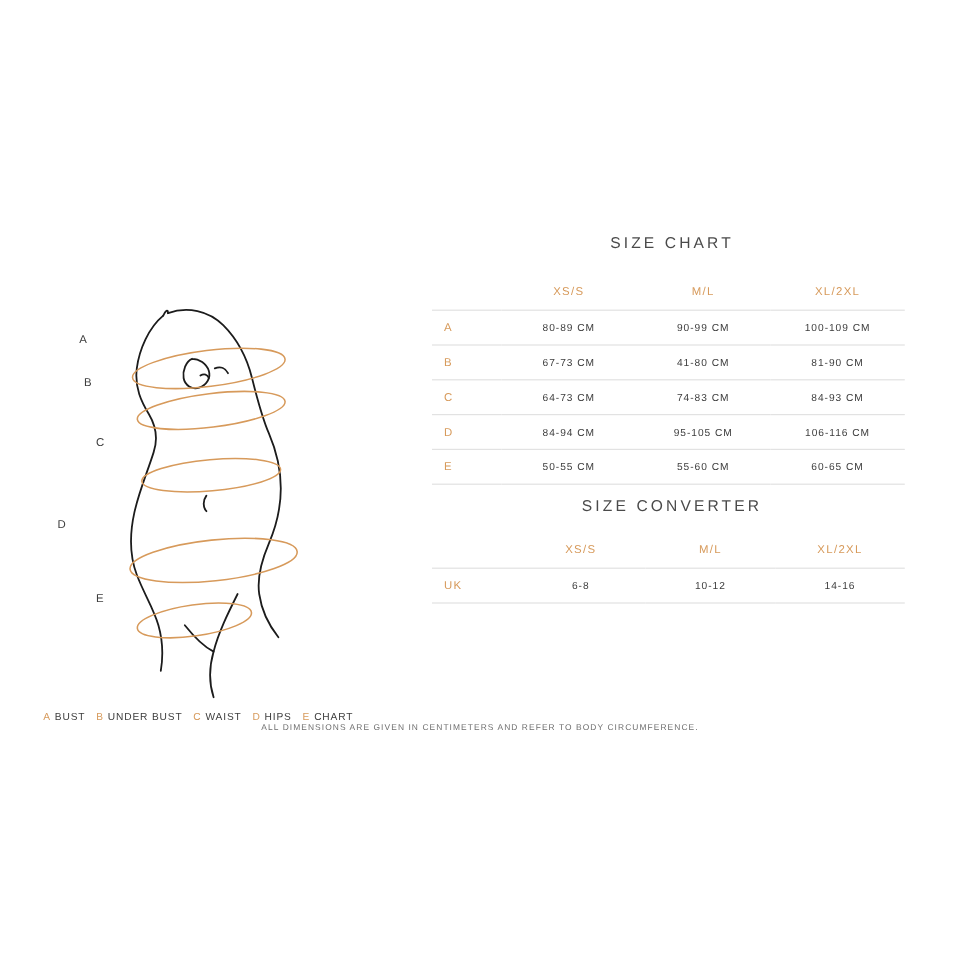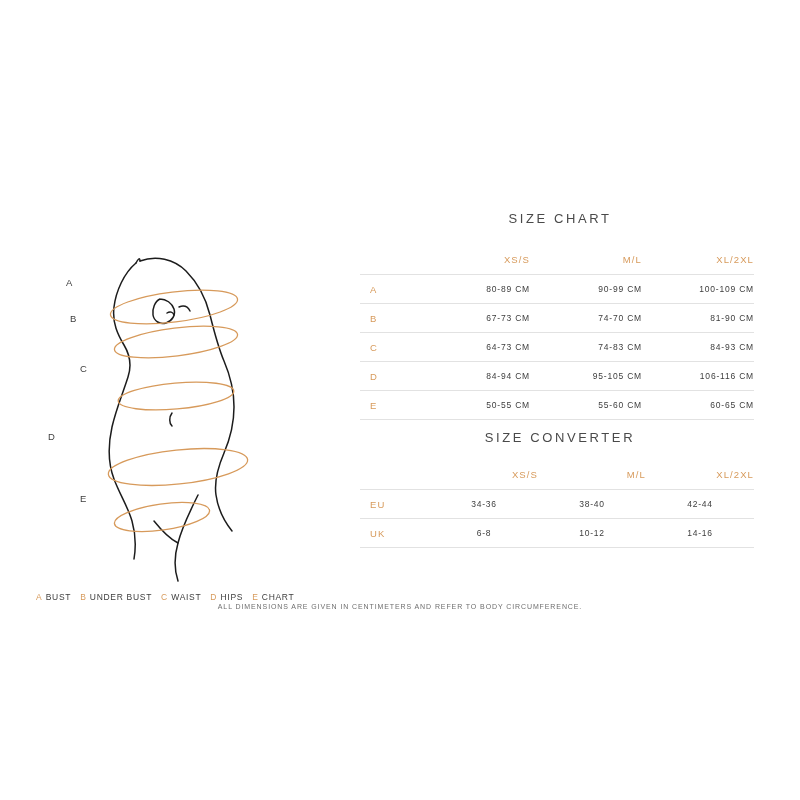--- a/index.html
+++ b/index.html
@@ -62,21 +62,21 @@
     color: #3d3d3d;
     font-size: 8.5px;
     letter-spacing: 0.7px;
     margin-top: 32px;
   }
 
   
   .tables {
     position: absolute;
     left: 360px;
-    top: 211px;
+    top: 195px;
     width: 400px;
   }
   .table-title {
     text-align: center;
     font-size: 13px;
     letter-spacing: 2.6px;
     color: #4a4a4a;
     margin: 0 0 18px 0;
     font-weight: normal;
   }
@@ -88,21 +88,21 @@
   table.size-table th,
   table.size-table td {
     border-bottom: 1px solid #e2e2e2;
     font-weight: normal;
     padding: 0;
     height: 28px;
     vertical-align: middle;
     font-size: 8.5px;
     letter-spacing: 0.8px;
     color: #3d3d3d;
-    text-align: right;
+    text-align: center;
   }
   table.size-table thead th {
     border-bottom: 1px solid #e2e2e2;
     color: #d79a5b;
     font-size: 9.5px;
     letter-spacing: 1.1px;
     height: 30px;
   }
   table.size-table thead th.corner {
     border-bottom: 1px solid #e2e2e2;
@@ -240,21 +240,21 @@
       <tbody>
         <tr>
           <th class="rowhead">A</th>
           <td>80-89 CM</td>
           <td>90-99 CM</td>
           <td>100-109 CM</td>
         </tr>
         <tr>
           <th class="rowhead">B</th>
           <td>67-73 CM</td>
-          <td>74-70 CM</td>
+          <td>41-80 CM</td>
           <td>81-90 CM</td>
         </tr>
         <tr>
           <th class="rowhead">C</th>
           <td>64-73 CM</td>
           <td>74-83 CM</td>
           <td>84-93 CM</td>
         </tr>
         <tr>
           <th class="rowhead">D</th>
@@ -278,26 +278,20 @@
         <thead>
           <tr>
             <th class="corner col-head"></th>
             <th class="col-val">XS/S</th>
             <th class="col-val">M/L</th>
             <th class="col-val">XL/2XL</th>
           </tr>
         </thead>
         <tbody>
           <tr>
-            <th class="rowhead">EU</th>
-            <td class="val">34-36</td>
-            <td class="val">38-40</td>
-            <td class="val">42-44</td>
-          </tr>
-          <tr>
             <th class="rowhead">UK</th>
             <td class="val">6-8</td>
             <td class="val">10-12</td>
             <td class="val">14-16</td>
           </tr>
         </tbody>
       </table>
     </div>
   </div>
 

